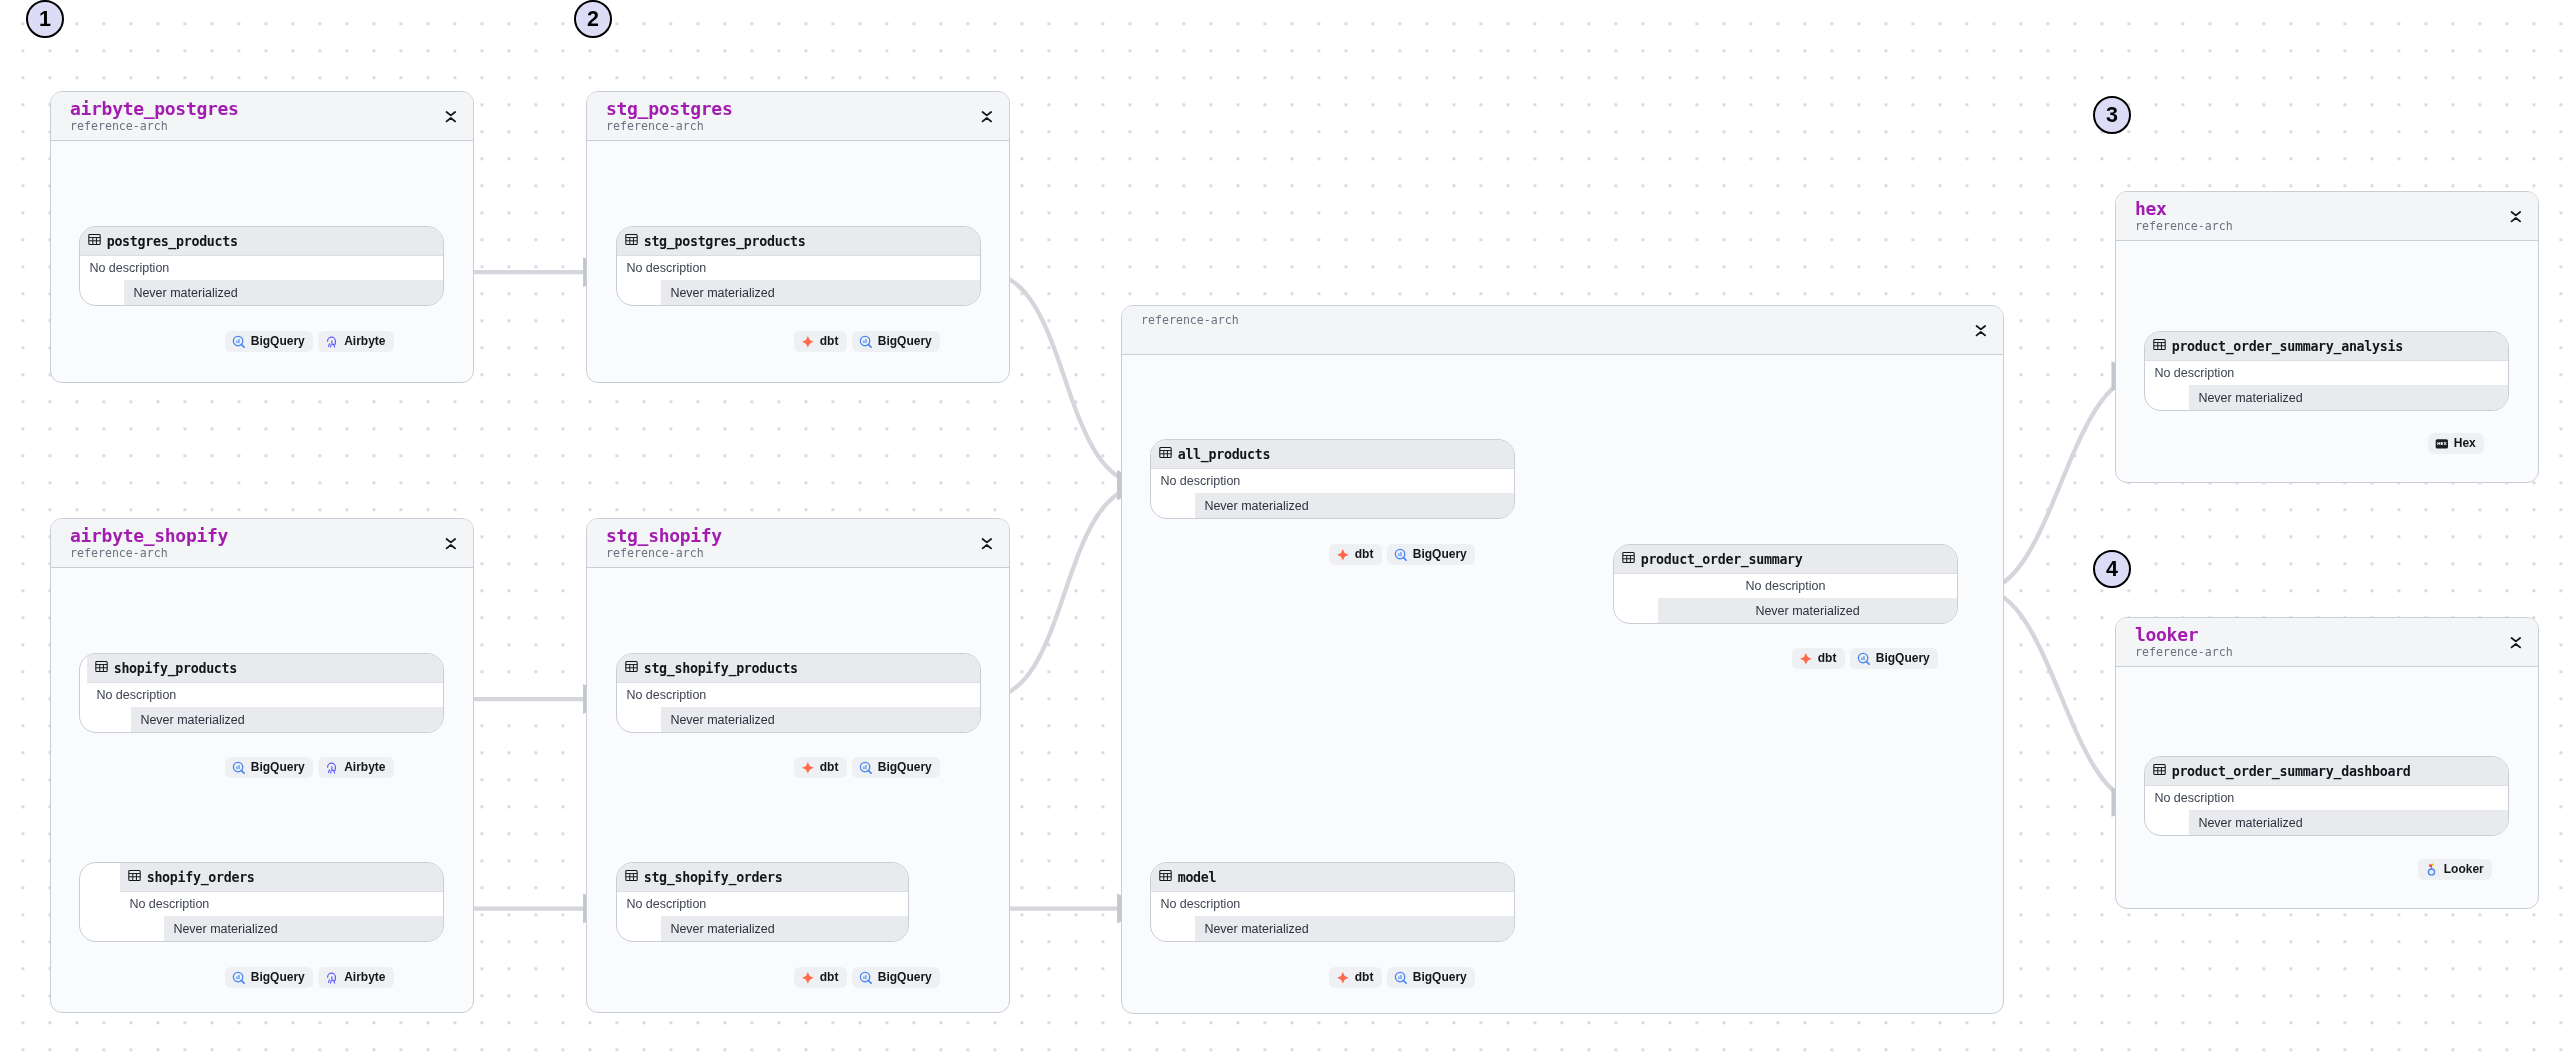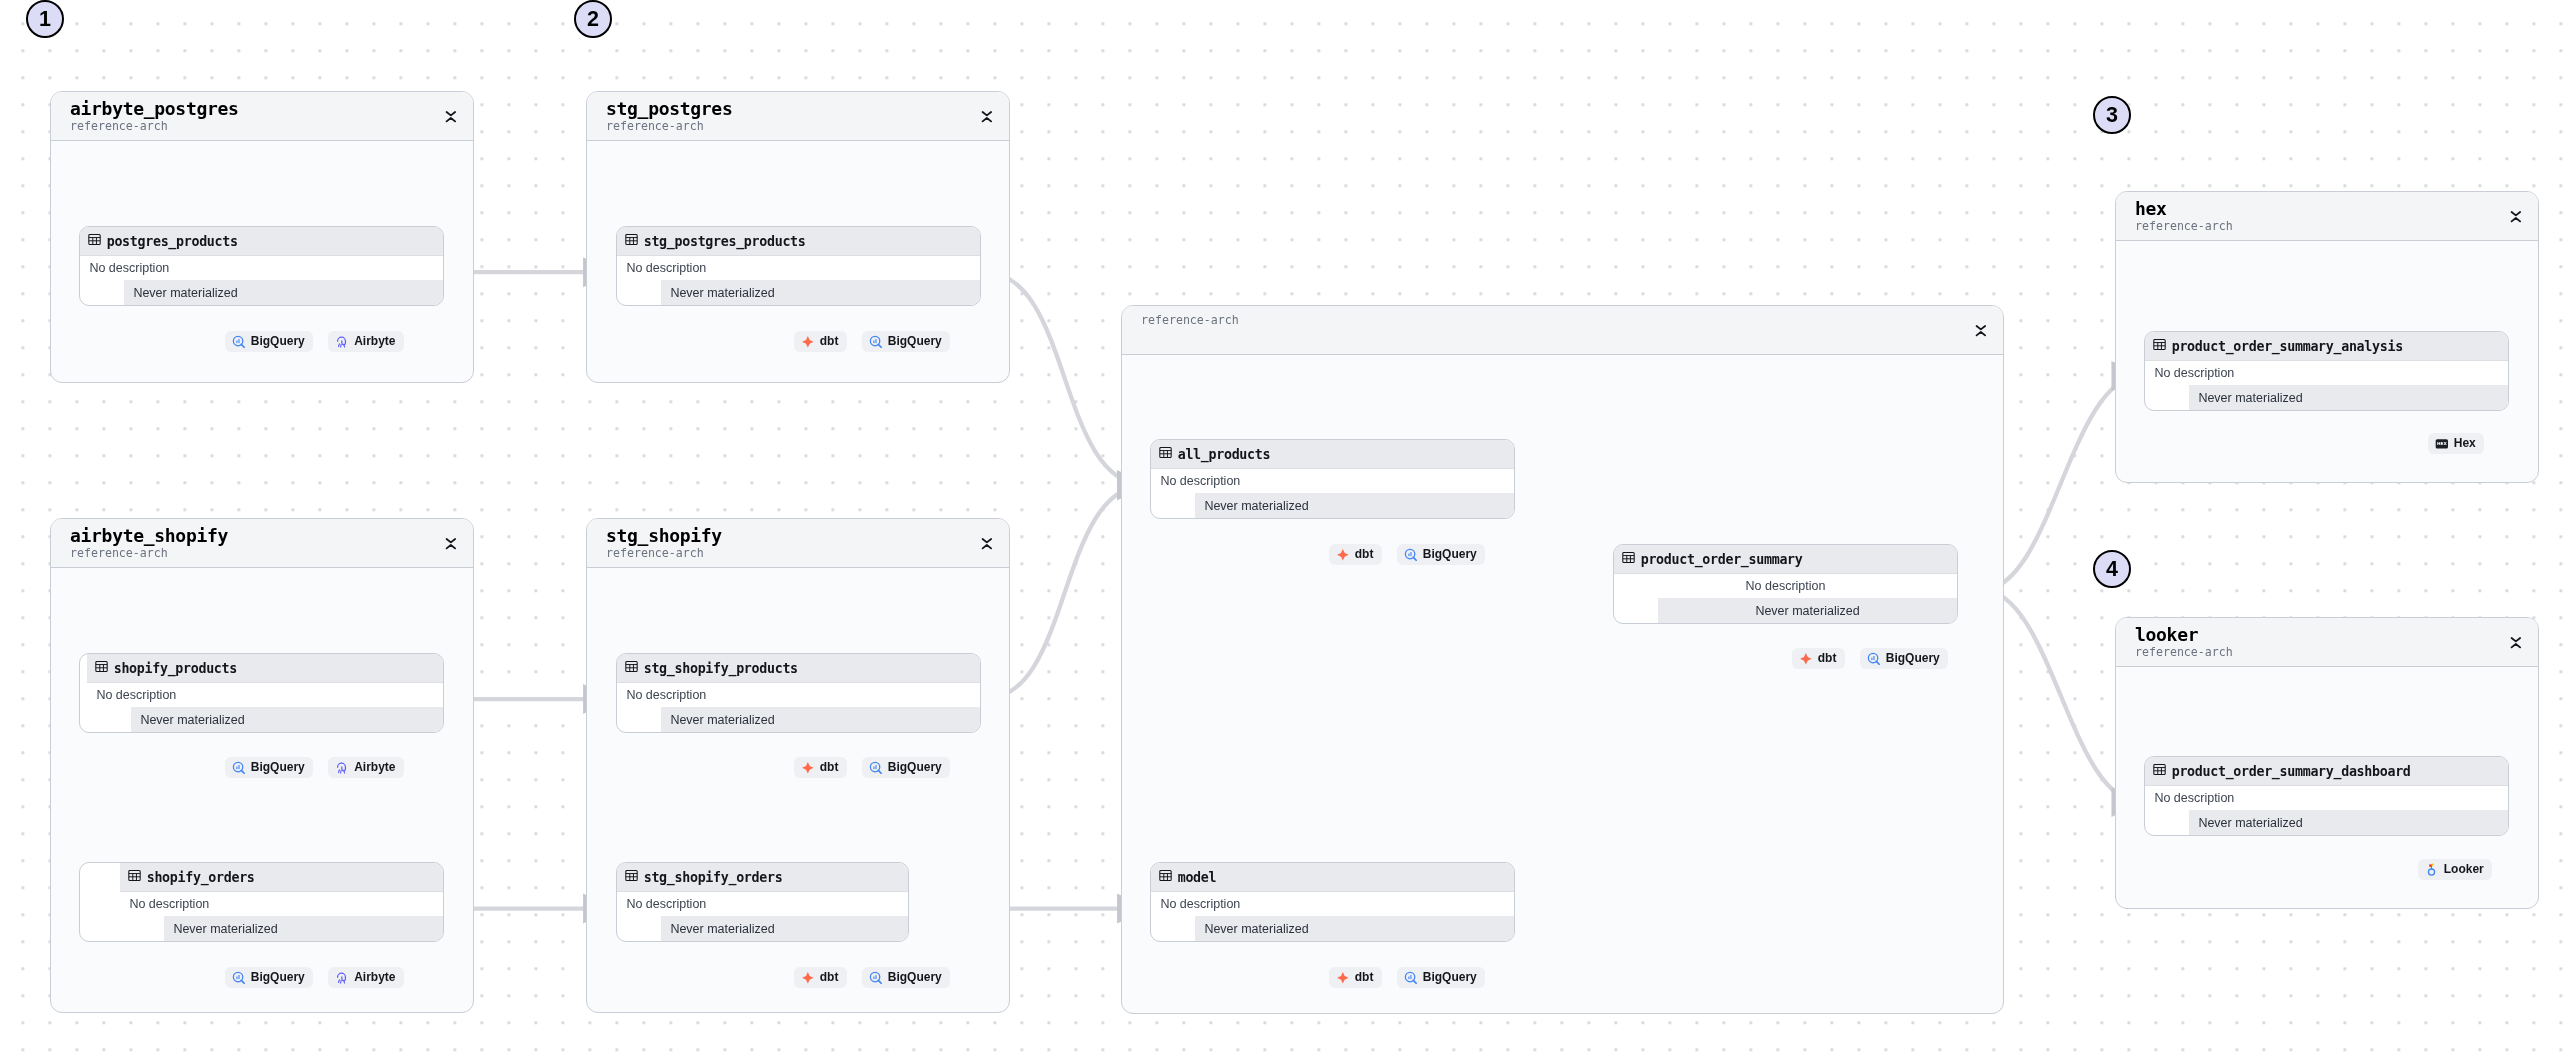--- a/index.html
+++ b/index.html
@@ -44,21 +44,21 @@
     background: #f4f5f7;
     border-bottom: 1.3px solid #c9cdd6;
     border-radius: 10.3px 10.3px 0 0;
     position: relative;
     padding: 6.9px 15.5px 0 19px;
   }
   .group-title {
     font-family: "DejaVu Sans Mono", "Liberation Mono", monospace;
     font-size: 18px;
     font-weight: 700;
-    color: #000000;
+    color: #a21caf;
     letter-spacing: -0.3px;
     line-height: 20.6px;
     white-space: nowrap;
   }
   .group-sub {
     font-family: "DejaVu Sans Mono", "Liberation Mono", monospace;
     font-size: 11.6px;
     font-weight: 400;
     color: #6b7280;
     line-height: 13.7px;
@@ -73,21 +73,21 @@
     height: 15.5px;
     cursor: pointer;
   }
   .collapse-icon svg { display: block; }
 
   
   .node {
     position: absolute;
     box-sizing: border-box;
     border: 1.3px solid #c9cdd6;
-    border-radius: 10px;
+    border-radius: 17px;
     background: #ffffff;
     overflow: hidden;
     z-index: 3;
   }
   .node-head {
     box-sizing: border-box;
     background: #e9eaee;
     padding: 6px 8.6px 6px 7.7px;
     display: flex;
     align-items: center;
@@ -114,21 +114,21 @@
   .node-row.alt {
     background: #e9eaee;
     color: #2b313b;
     margin-left: 44px;
   }
 
   
   .tags {
     position: absolute;
     display: flex;
-    gap: 15px;
+    gap: 5px;
     z-index: 3;
   }
   .tag {
     display: flex;
     align-items: center;
     gap: 5.2px;
     background: #eff0f3;
     border-radius: 6px;
     padding: 3.4px 8.6px 3.4px 6.9px;
     font-family: "Liberation Sans", sans-serif;

